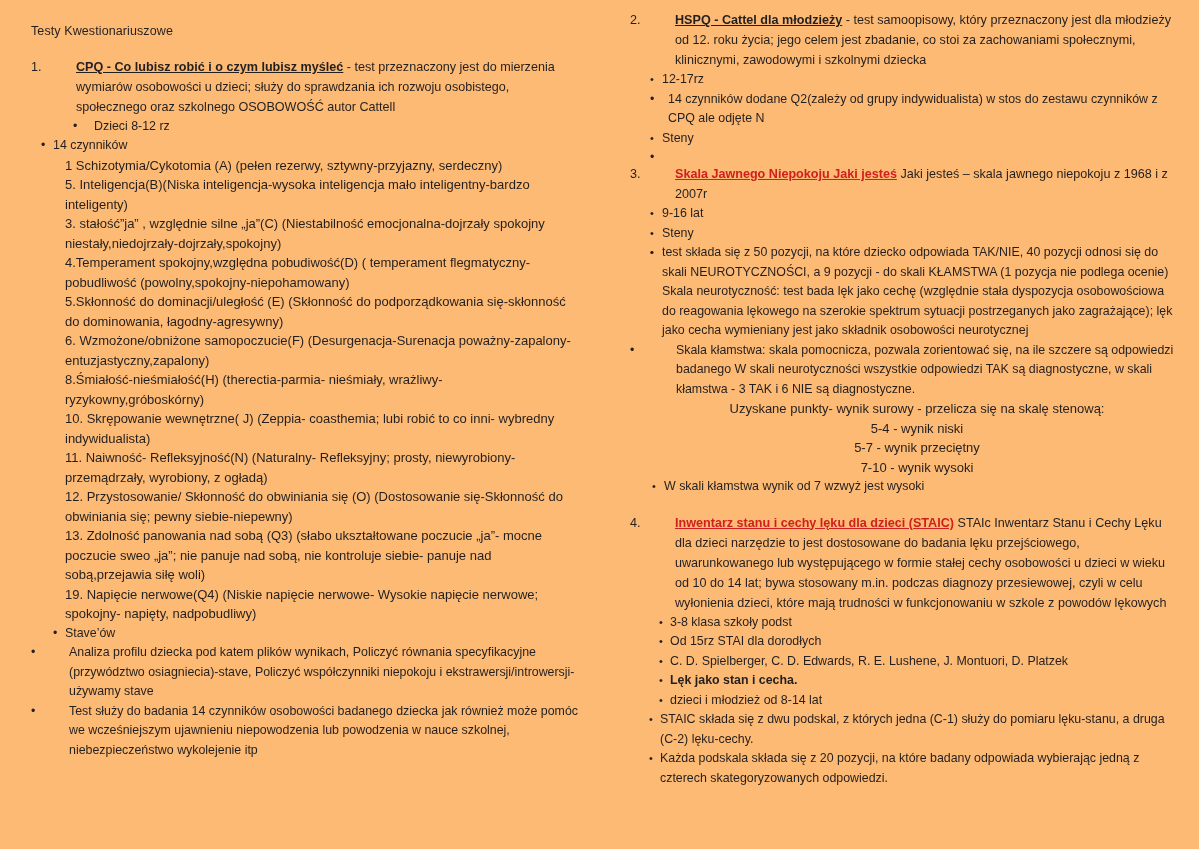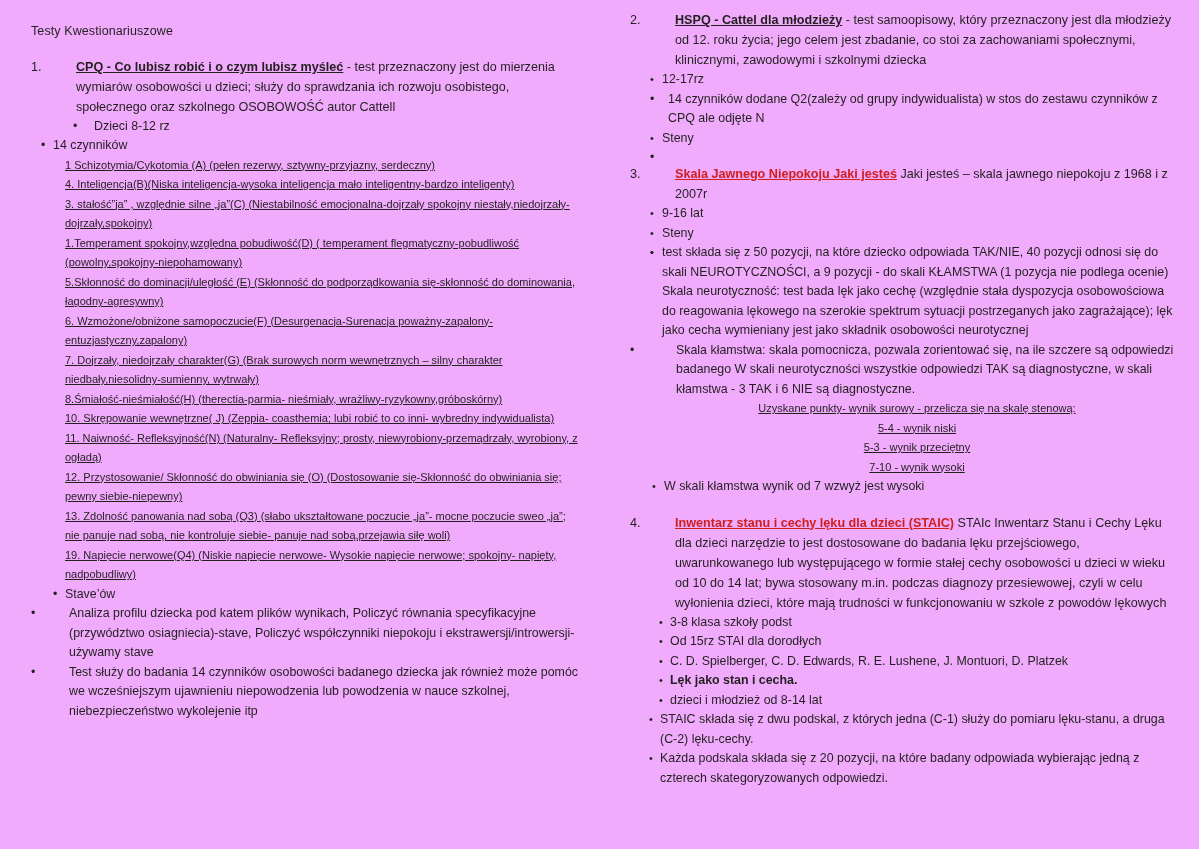--- a/index.html
+++ b/index.html
@@ -13,21 +13,21 @@
     height: 849px;
     font-family: "Liberation Sans", sans-serif;
     color: #231f1f;
     -webkit-font-smoothing: antialiased;
     overflow: hidden;
   }
   .page {
     position: relative;
     width: 1199px;
     height: 849px;
-    background: #f0abfc;
+    background: #fdba74;
     box-sizing: border-box;
   }
   .column {
     position: absolute;
     top: 0;
     box-sizing: border-box;
   }
   .col-left  { left: 0px;   width: 600px; padding: 22px 22px 0 31px; }
   .col-right { left: 600px; width: 599px; padding: 10px 18px 0 30px; }
 
@@ -88,23 +88,22 @@
   li.lvl-c > .dot { left: 22px; }
 
   li.lvl-outdent { padding-left: 38px; }
   li.lvl-outdent > .dot { left: 0px; }
 
   li.lvl-small { padding-left: 32px; }
   li.lvl-small > .dot { left: 20px; font-size: 11px; }
 
   
   .plain {
-    font-size: 11px;
+    font-size: 13px;
     line-height: 19.5px;
-    text-decoration: underline;
   }
   .plain.ind-1 { padding-left: 34px; }
   .plain.ind-2 { padding-left: 23px; text-align: center; }
 
   .b { font-weight: bold; }
   .factor-list { margin: 0; padding: 0; }
   .factor-list .plain { margin: 0; }
 </style>
 </head>
 <body>
@@ -126,26 +125,25 @@
           <span>Dzieci 8-12 rz</span>
         </li>
         <li class="lvl-b">
           <span class="dot">•</span>
           <span>14 czynników</span>
         </li>
       </ul>
 
       <div class="factor-list">
         <div class="plain ind-1">1 Schizotymia/Cykotomia (A) (pełen rezerwy, sztywny-przyjazny, serdeczny)</div>
-        <div class="plain ind-1">4. Inteligencja(B)(Niska inteligencja-wysoka inteligencja mało inteligentny-bardzo inteligenty)</div>
+        <div class="plain ind-1">5. Inteligencja(B)(Niska inteligencja-wysoka inteligencja mało inteligentny-bardzo inteligenty)</div>
         <div class="plain ind-1">3. stałość”ja” , względnie silne „ja”(C) (Niestabilność emocjonalna-dojrzały spokojny niestały,niedojrzały-dojrzały,spokojny)</div>
-        <div class="plain ind-1">1.Temperament spokojny,względna pobudiwość(D) ( temperament flegmatyczny-pobudliwość (powolny,spokojny-niepohamowany)</div>
+        <div class="plain ind-1">4.Temperament spokojny,względna pobudiwość(D) ( temperament flegmatyczny-pobudliwość (powolny,spokojny-niepohamowany)</div>
         <div class="plain ind-1">5.Skłonność do dominacji/uległość (E) (Skłonność do podporządkowania się-skłonność do dominowania, łagodny-agresywny)</div>
         <div class="plain ind-1">6. Wzmożone/obniżone samopoczucie(F) (Desurgenacja-Surenacja poważny-zapalony-entuzjastyczny,zapalony)</div>
-        <div class="plain ind-1">7. Dojrzały, niedojrzały charakter(G)  (Brak surowych norm wewnętrznych – silny charakter niedbały,niesolidny-sumienny, wytrwały)</div>
         <div class="plain ind-1">8.Śmiałość-nieśmiałość(H) (therectia-parmia- nieśmiały, wrażliwy-ryzykowny,gróboskórny)</div>
         <div class="plain ind-1">10. Skrępowanie wewnętrzne( J) (Zeppia- coasthemia; lubi robić to co inni- wybredny indywidualista)</div>
         <div class="plain ind-1">11. Naiwność- Refleksyjność(N) (Naturalny- Refleksyjny; prosty, niewyrobiony-przemądrzały, wyrobiony, z ogładą)</div>
         <div class="plain ind-1">12. Przystosowanie/ Skłonność do obwiniania się (O) (Dostosowanie się-Skłonność do obwiniania się; pewny siebie-niepewny)</div>
         <div class="plain ind-1">13. Zdolność panowania nad sobą (Q3) (słabo ukształtowane poczucie „ja”- mocne poczucie sweo „ja”; nie panuje nad sobą, nie kontroluje siebie- panuje nad sobą,przejawia siłę woli)</div>
         <div class="plain ind-1">19. Napięcie nerwowe(Q4) (Niskie napięcie nerwowe- Wysokie napięcie nerwowe; spokojny- napięty, nadpobudliwy)</div>
       </div>
 
       <ul class="bullets">
         <li class="lvl-c">
@@ -211,21 +209,21 @@
           <span>test składa się z 50 pozycji, na które dziecko odpowiada TAK/NIE, 40 pozycji odnosi się do skali NEUROTYCZNOŚCI, a 9 pozycji - do skali KŁAMSTWA (1 pozycja nie podlega ocenie) Skala neurotyczność: test bada lęk jako cechę (względnie stała dyspozycja osobowościowa do reagowania lękowego na szerokie spektrum sytuacji postrzeganych jako zagrażające); lęk jako cecha wymieniany jest jako składnik osobowości neurotycznej</span>
         </li>
         <li class="lvl-outdent" style="padding-left:46px">
           <span class="dot" style="left:0px">•</span>
           <span>Skala kłamstwa: skala pomocnicza, pozwala zorientować się, na ile szczere są odpowiedzi badanego W skali neurotyczności wszystkie odpowiedzi TAK są diagnostyczne, w skali kłamstwa - 3 TAK i 6 NIE są diagnostyczne.</span>
         </li>
       </ul>
 
       <div class="plain ind-2">Uzyskane punkty- wynik surowy - przelicza się na skalę stenową:</div>
       <div class="plain ind-2">5-4 - wynik niski</div>
-      <div class="plain ind-2">5-3 - wynik przeciętny</div>
+      <div class="plain ind-2">5-7 - wynik przeciętny</div>
       <div class="plain ind-2">7-10 - wynik wysoki</div>
 
       <ul class="bullets">
         <li class="lvl-small" style="padding-left:34px">
           <span class="dot" style="left:22px">•</span>
           <span>W skali kłamstwa wynik od 7 wzwyż jest wysoki</span>
         </li>
       </ul>
     </div>
 

